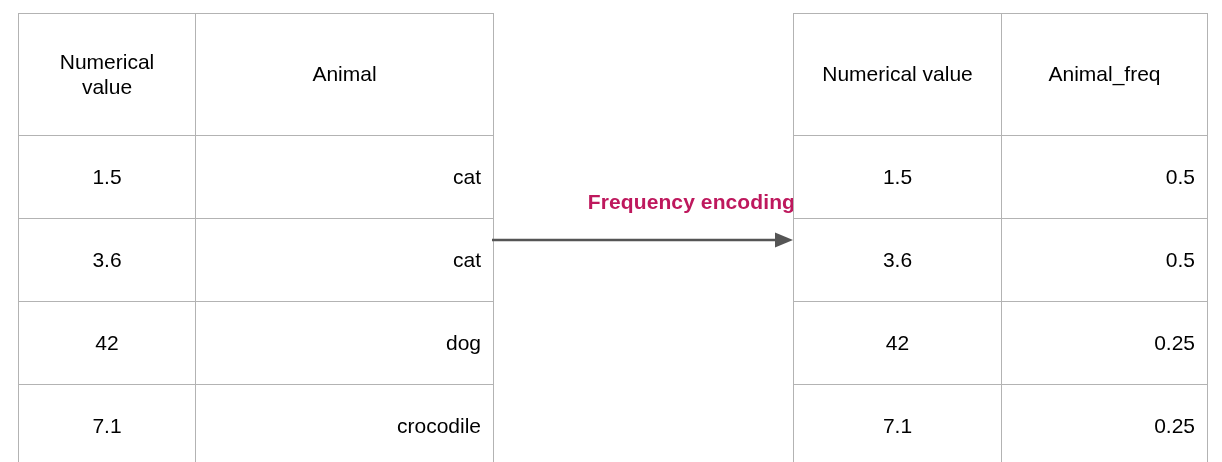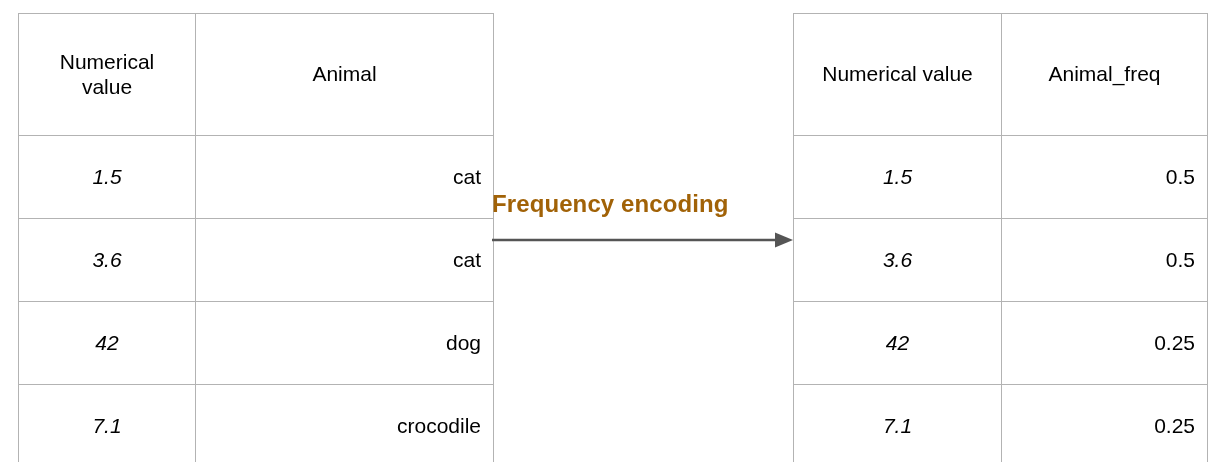--- a/index.html
+++ b/index.html
@@ -39,21 +39,20 @@
     text-align: center;
     height: 117px;
     padding: 2px 22px;
     vertical-align: middle;
   }
   .data-table .cell-num {
     text-align: center;
     height: 78px;
     padding: 2px 6px;
     vertical-align: middle;
-    font-style: italic;
   }
   .data-table .cell-txt {
     text-align: right;
     height: 78px;
     padding: 2px 12px;
     vertical-align: middle;
   }
 
   
   #table-source {
@@ -79,24 +78,24 @@
     left: 492px;
     top: 190px;
     width: 303px;
     height: 70px;
   }
   #transform-label {
     position: absolute;
     left: 0;
     top: 0;
     width: 303px;
-    text-align: left;
-    font-size: 24px;
+    text-align: right;
+    font-size: 21px;
     font-weight: bold;
-    color: #a16207;
+    color: #be185d;
     white-space: nowrap;
     letter-spacing: 0.1px;
   }
   #transform-arrow {
     position: absolute;
     left: 0;
     top: 38px;
     width: 303px;
     height: 24px;
     display: block;

